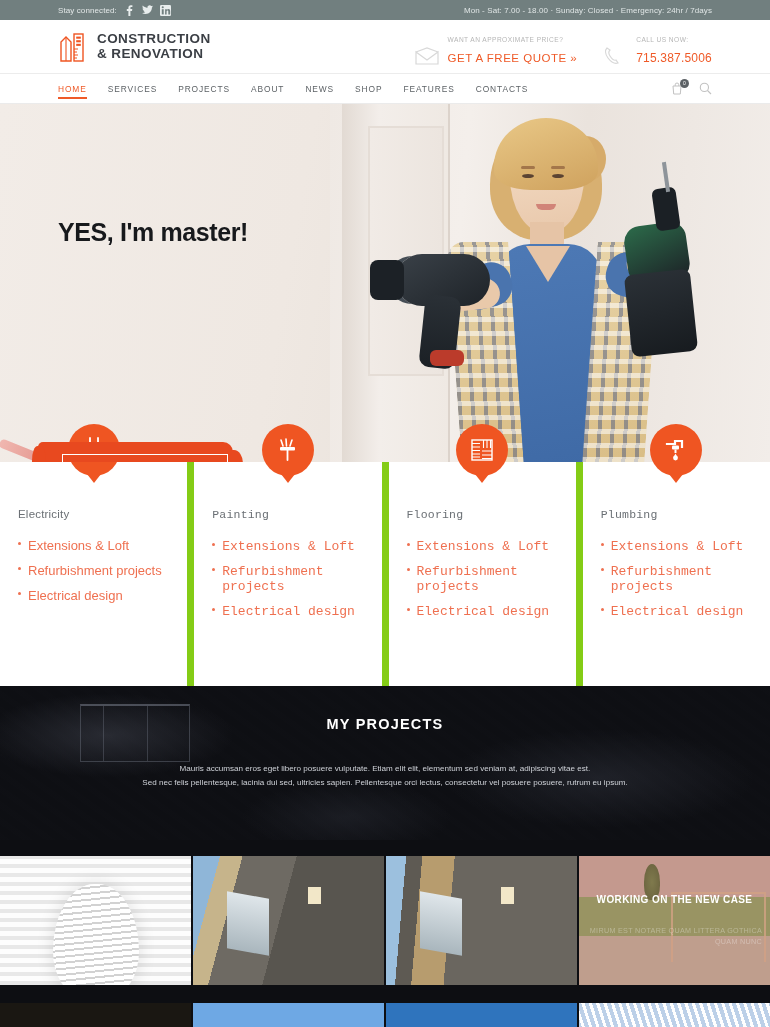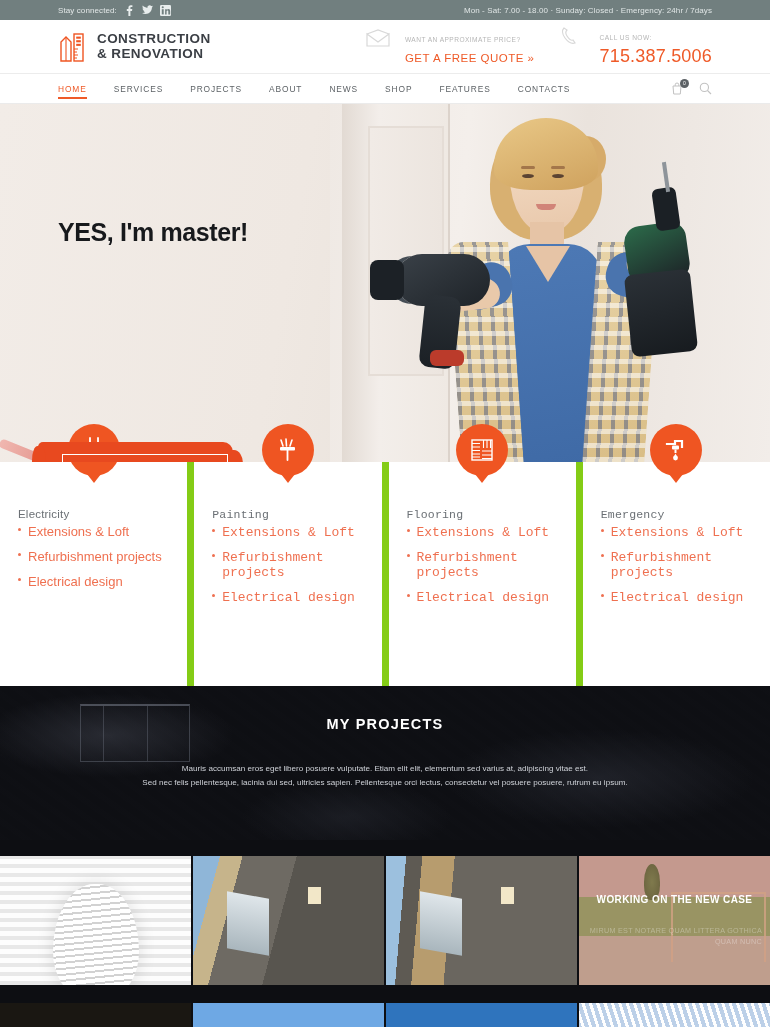--- a/index.html
+++ b/index.html
@@ -46,43 +46,43 @@
   .logo { display: flex; align-items: center; gap: 9px; }
   .logo-mark { width: 30px; height: 32px; position: relative; }
   .logo-text {
     font-size: 13.5px;
     font-weight: bold;
     color: #3b3f45;
     line-height: 1.06;
     letter-spacing: 0.4px;
   }
   .header-right { display: flex; align-items: center; gap: 26px; }
-  .hr-block { display: flex; align-items: flex-start; gap: 15px; }
+  .hr-block { display: flex; align-items: flex-end; gap: 9px; }
   .hr-ico { width: 24px; height: 22px; color: #d8d8d8; display: flex; align-items: center; }
   .hr-lines { line-height: 1.25; }
   .hr-top {
     font-size: 6.6px; color: #b6b6b6; letter-spacing: 0.45px;
     text-transform: uppercase;
   }
   .hr-main {
     font-size: 11.5px; color: #ef5a28; letter-spacing: 0.5px; margin-top: 2px;
   }
-  .hr-main.phone { font-size: 18px; letter-spacing: 0.2px; }
+  .hr-main.phone { font-size: 12px; letter-spacing: 0.2px; }
 
   
   .nav {
     height: 30px;
     background: #fff;
     display: flex;
     align-items: center;
     justify-content: space-between;
     padding: 0 58px;
     border-bottom: 1px solid #ebebeb;
   }
-  .nav-items { display: flex; align-items: center; gap: 27px; height: 100%; }
+  .nav-items { display: flex; align-items: center; gap: 21px; height: 100%; }
   .nav-item {
     font-size: 8.4px;
     letter-spacing: 0.9px;
     color: #5d6266;
     text-transform: uppercase;
     height: 100%;
     display: flex;
     align-items: center;
     position: relative;
     cursor: pointer;
@@ -344,21 +344,21 @@
     position: absolute; left: 50%; bottom: -7px;
     transform: translateX(-50%);
     width: 0; height: 0;
     border-left: 7px solid transparent;
     border-right: 7px solid transparent;
     border-top: 9px solid #ef5522;
   }
   .svc-title {
     font-size: 11.5px;
     color: #6b7075;
-    margin-bottom: 4px;
+    margin-bottom: 18px;
     letter-spacing: 0.2px;
   }
   .svc-list { list-style: none; }
   .svc-list li {
     font-size: 13px;
     color: #ef7050;
     margin-bottom: 10px;
     position: relative;
     padding-left: 10px;
     cursor: pointer;
@@ -720,35 +720,35 @@
   <div class="svc">
     <div class="svc-pin">
       <svg width="24" height="26" viewBox="0 0 24 26">
           <path d="M3 7 H11 V4 H18 V10" stroke="#fff" stroke-width="2.2" fill="none" stroke-linecap="square"></path>
           <rect x="8" y="8.5" width="7" height="4" rx="1" fill="#fff"></rect>
           <path d="M11.5 12.5 V16" stroke="#fff" stroke-width="2"></path>
           <circle cx="11.5" cy="21" r="2.4" fill="#fff"></circle>
           <path d="M11.5 16.5 L9.4 20.5 h4.2 Z" fill="#fff"></path>
         </svg>
     </div>
-    <div class="svc-title">Emergency</div>
+    <div class="svc-title">Plumbing</div>
     <ul class="svc-list">
       <li>Extensions &amp; Loft</li>
       <li>Refurbishment projects</li>
       <li>Electrical design</li>
     </ul>
   </div>
 </div>
 
 <div class="projects-head">
   <div class="ph-rock"></div>
   <div class="ph-struct"></div>
   <div class="ph-title">MY PROJECTS</div>
   <div class="ph-sub">
-    <span>Mauris accumsan eros eget libero posuere vulputate. Etiam elit elit, elementum sed varius at, adipiscing vitae est.</span><br>
+    <span>Mauris accumsan eros eget libero posuere vulputate. Etiam elit elit, elementum sed veniam at, adipiscing vitae est.</span><br>
     <span>Sed nec felis pellentesque, lacinia dui sed, ultricies sapien. Pellentesque orci lectus, consectetur vel posuere posuere, rutrum eu ipsum.</span>
   </div>
 </div>
 
 <div class="grid">
 
   <div class="cell">
     <div class="img-spiral"></div>
     <div class="spiral-form"></div>
   </div>

